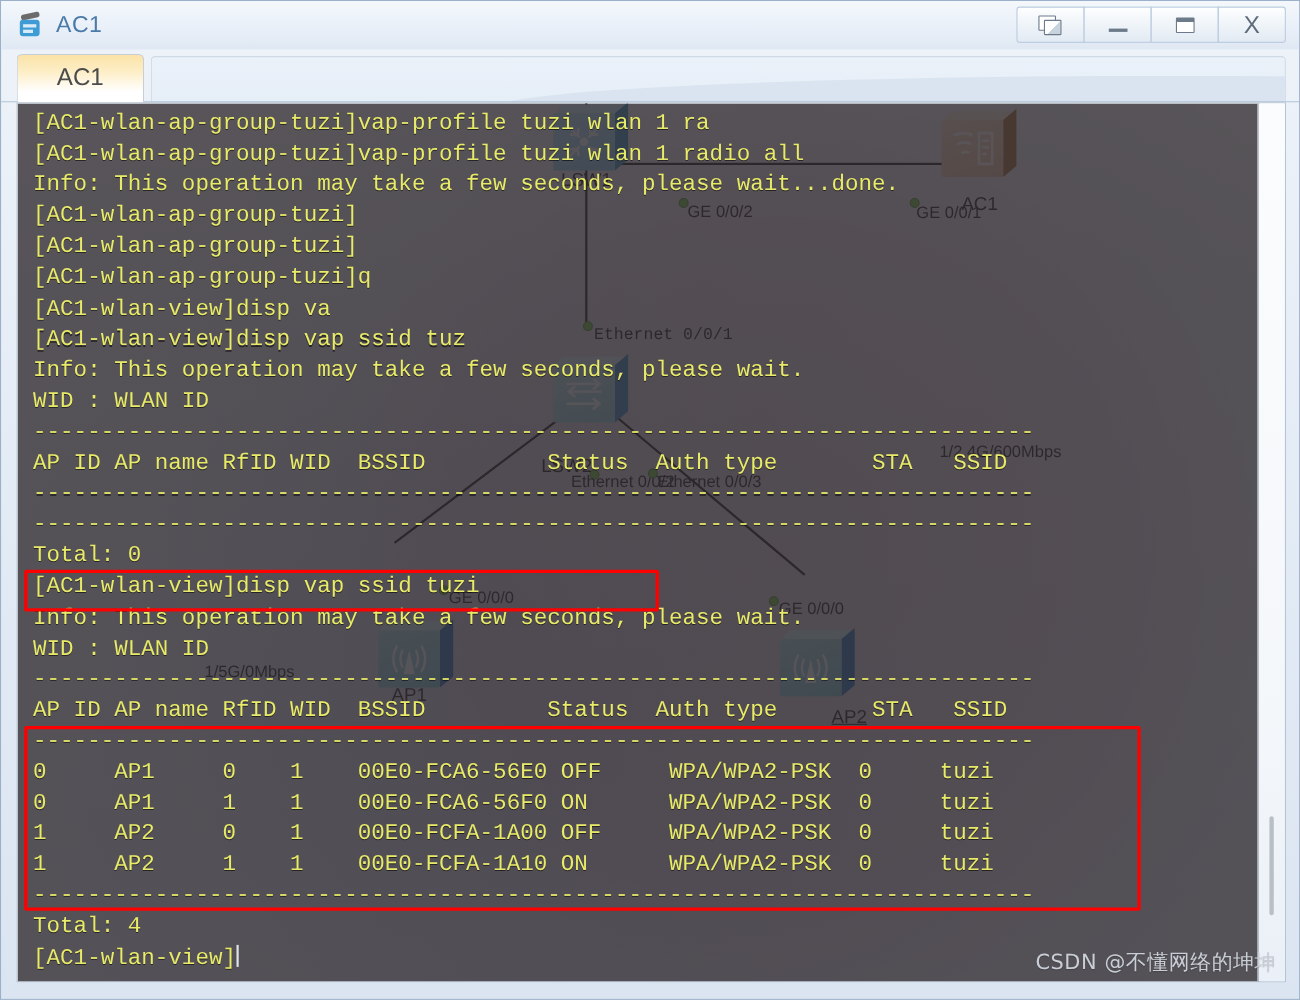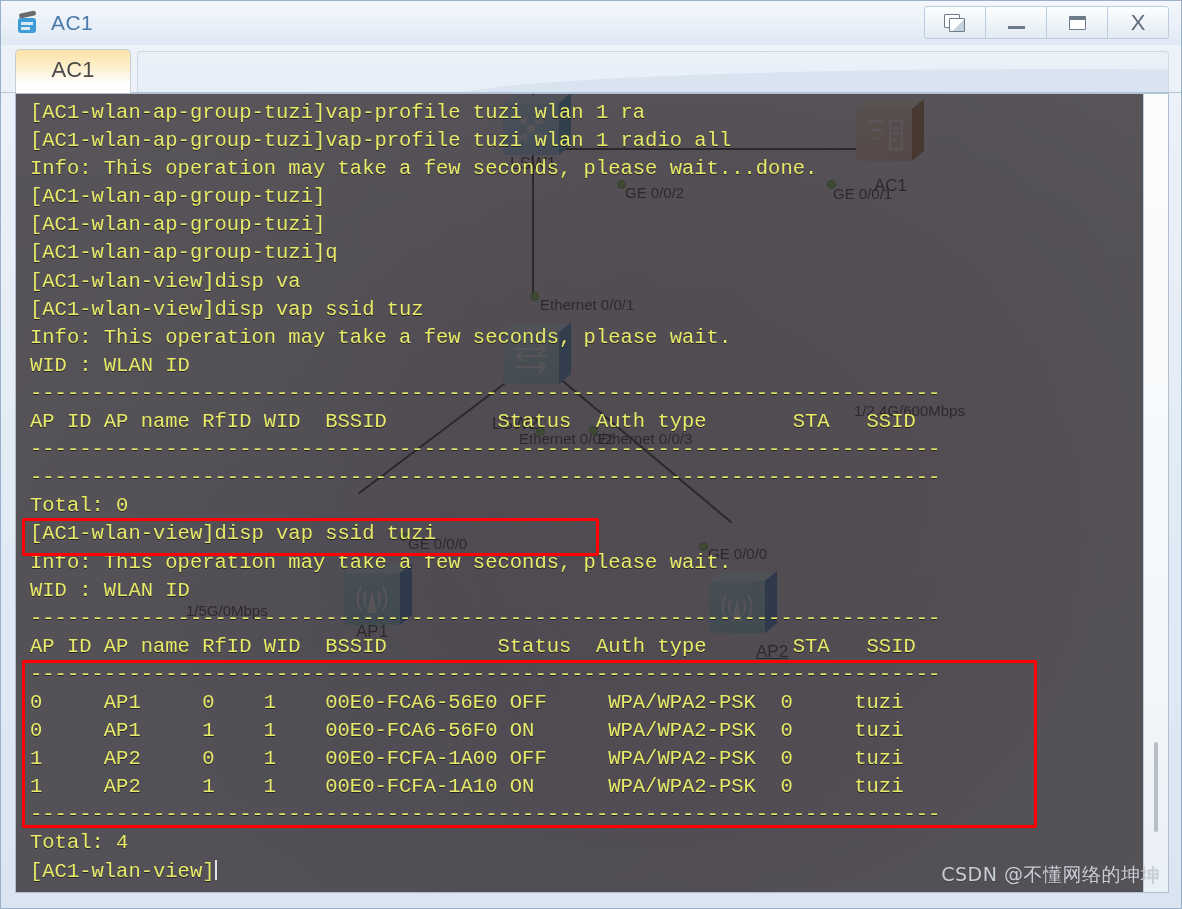--- a/index.html
+++ b/index.html
@@ -317,21 +317,21 @@
         <svg class="glyph" viewBox="0 0 56 52">
           <g stroke="#ffffff" stroke-width="2.2" fill="none" opacity=".9">
             <path d="M12 17 H42 M36 12 L42 17 L36 22"></path>
             <path d="M44 24 H14 M20 19 L14 24 L20 29"></path>
             <path d="M12 35 H42 M36 30 L42 35 L36 40"></path>
           </g>
         </svg>
       </div>
       <div class="tp-name" style="left:476px; top:412px;">LSW2</div>
       <div class="tp-dot" style="left:514px; top:290px;"></div>
-      <div class="tp-lbl" style="left:524px; top:294px;">Ethernet 0/0/1</div>
+      <div class="tp-lbl" style="left:524px; top:294px;font-family:Liberation Mono, monospace;">Ethernet 0/0/1</div>
       <div class="tp-dot" style="left:520px; top:425px;"></div>
       <div class="tp-lbl" style="left:503px; top:428px;">Ethernet 0/0/2</div>
       <div class="tp-dot" style="left:573px; top:424px;"></div>
       <div class="tp-lbl" style="left:582px; top:428px;">Ethernet 0/0/3</div>
 
       <div class="dev dev-ap" style="left:328px; top:563px;">
         <div class="top"></div>
           <div class="side"></div>
           <div class="face"></div>
         <svg class="glyph" viewBox="0 0 56 52">

